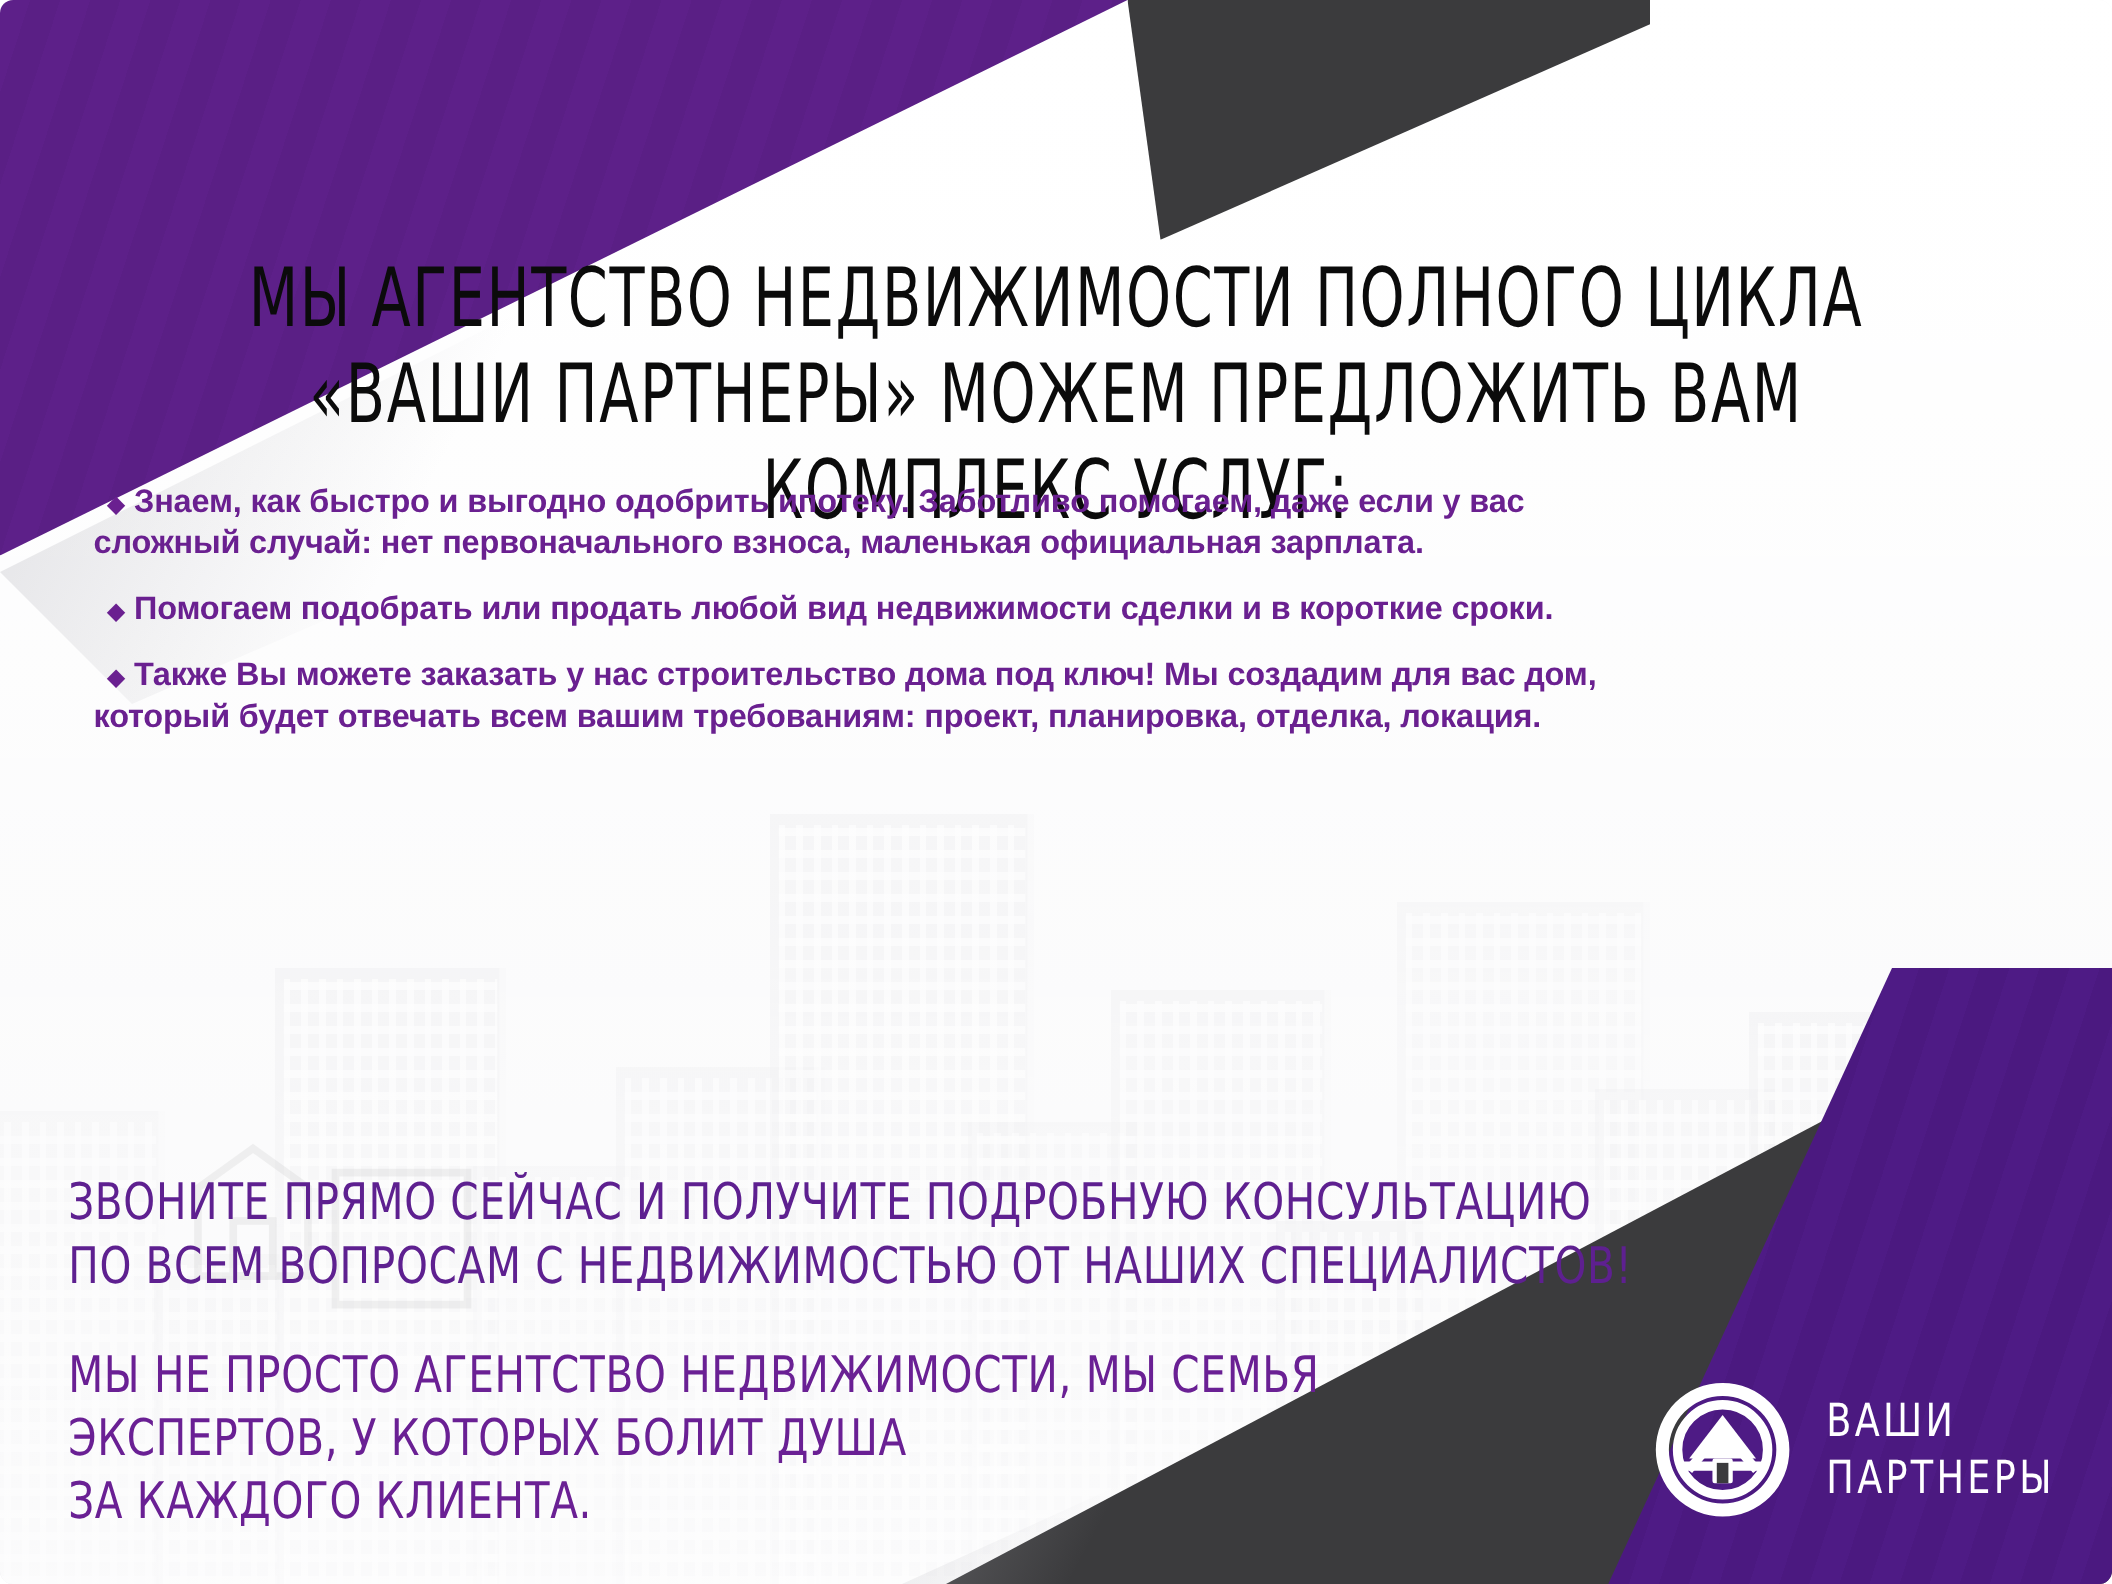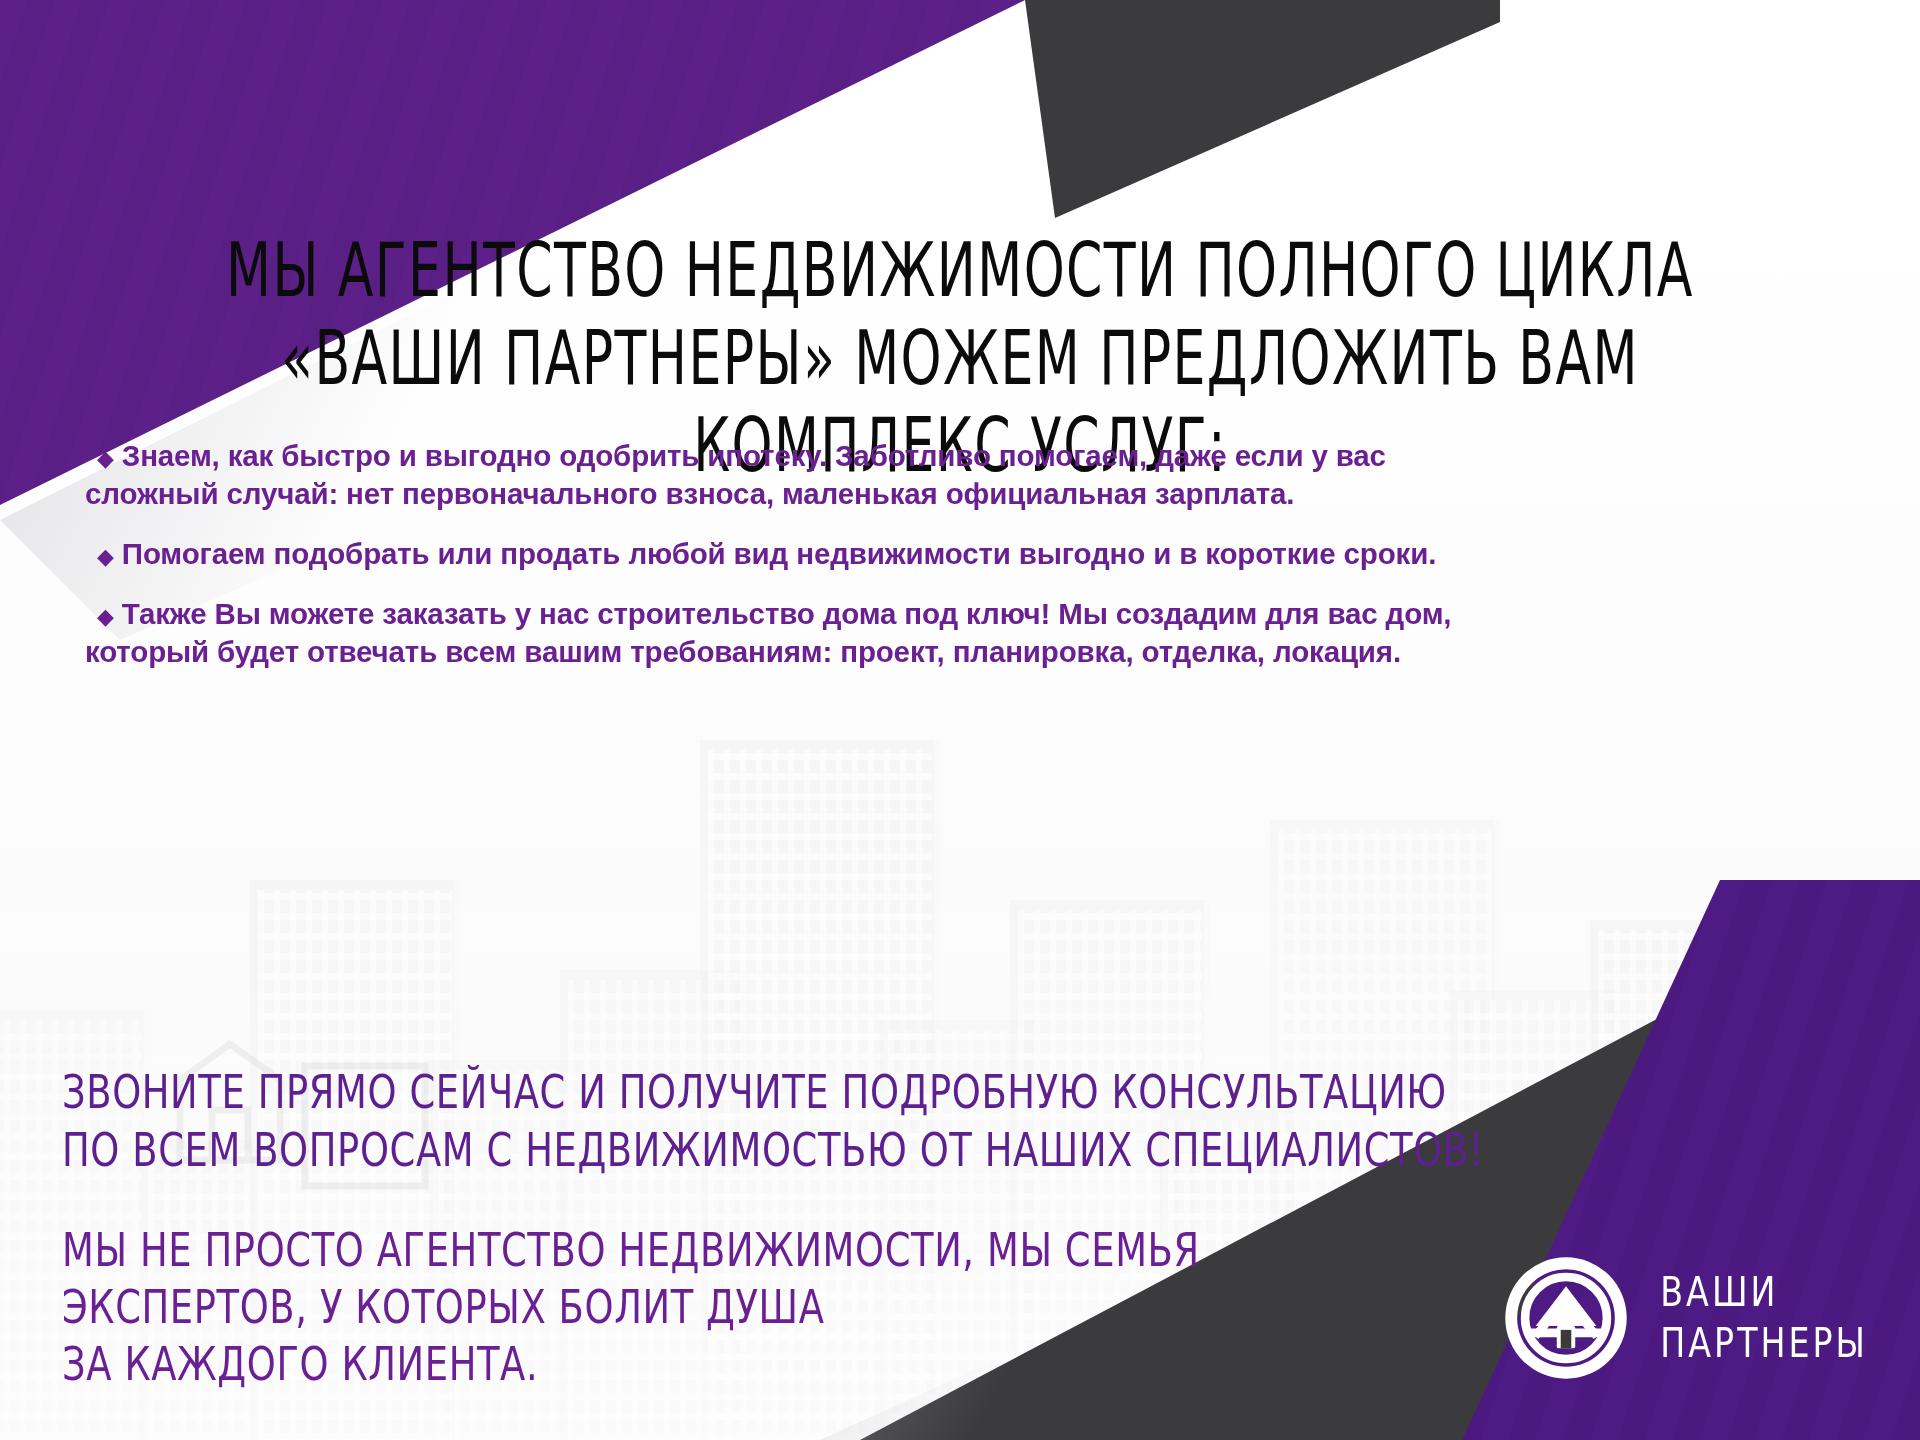--- a/index.html
+++ b/index.html
@@ -5,20 +5,21 @@
   html,body{margin:0;padding:0;background:#fff;}
   body{
     width:1920px;height:1440px;overflow:hidden;position:relative;
     font-family:"Liberation Sans","DejaVu Sans",sans-serif;
   }
 
   
   #slide{
     position:absolute;inset:0;width:1920px;height:1440px;overflow:hidden;
     background:#f2f2f2;
+    border-radius:12px;
   }
 
   
   .city{position:absolute;inset:0;overflow:hidden;}
   .city .sky{
     position:absolute;inset:0;
     background:linear-gradient(180deg,#ffffff 0%,#fbfbfc 22%,#f3f3f5 55%,#ededf0 100%);
   }
   .city .blds{position:absolute;left:0;right:0;bottom:0;height:1180px;}
   .city .b{
@@ -188,21 +189,21 @@
 
     <div class="bullets">
 
       <p class="bullet">
         <span class="dia">◆</span>
         <span class="bt">Знаем, как быстро и выгодно одобрить ипотеку. Заботливо помогаем, даже если у вас сложный случай: нет первоначального взноса, маленькая официальная зарплата.</span>
       </p>
 
       <p class="bullet">
         <span class="dia">◆</span>
-        <span class="bt">Помогаем подобрать или продать любой вид недвижимости выгодно и в короткие сроки.</span>
+        <span class="bt">Помогаем подобрать или продать любой вид недвижимости сделки и в короткие сроки.</span>
       </p>
 
 
       <p class="bullet">
         <span class="dia">◆</span>
         <span class="bt">Также Вы можете заказать у нас строительство дома под ключ! Мы создадим для вас дом, который будет отвечать всем вашим требованиям: проект, планировка, отделка, локация.</span>
       </p>
 
     </div>
 

